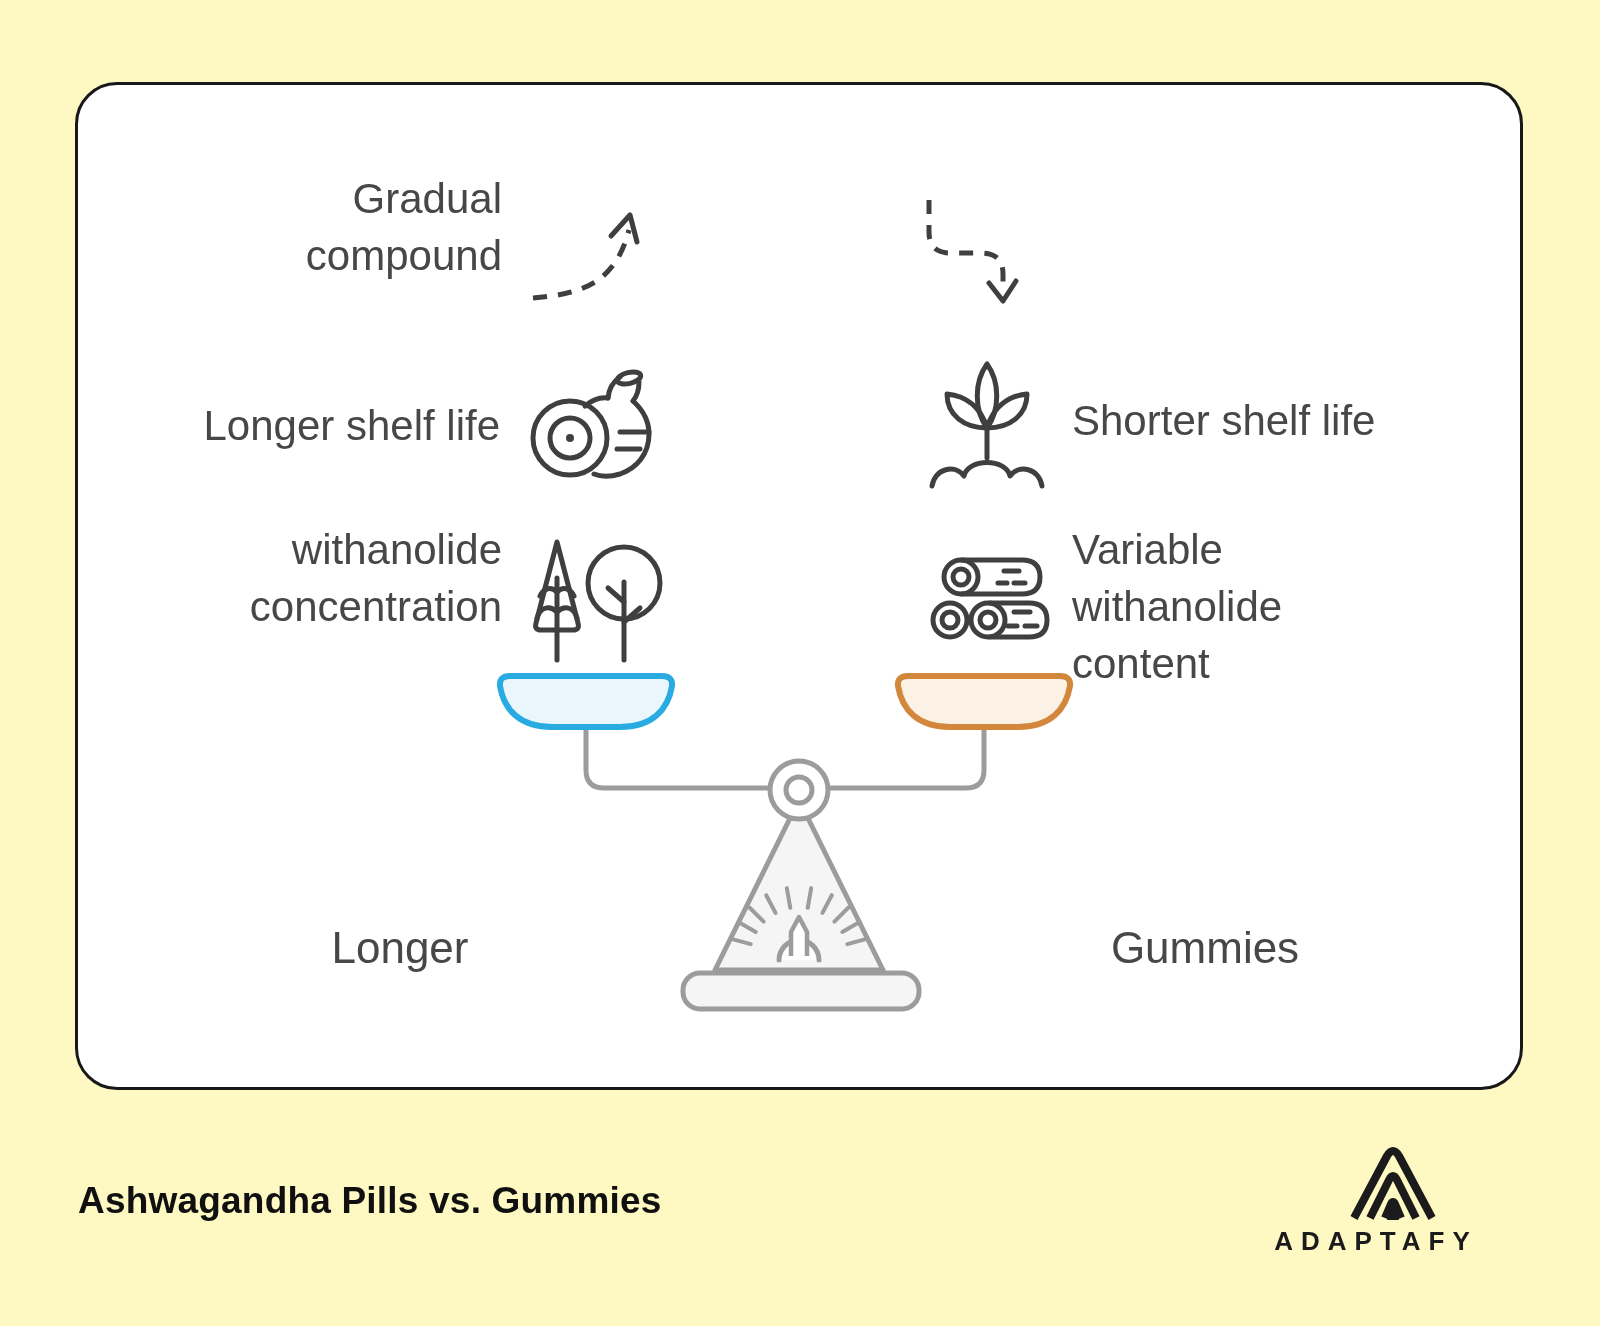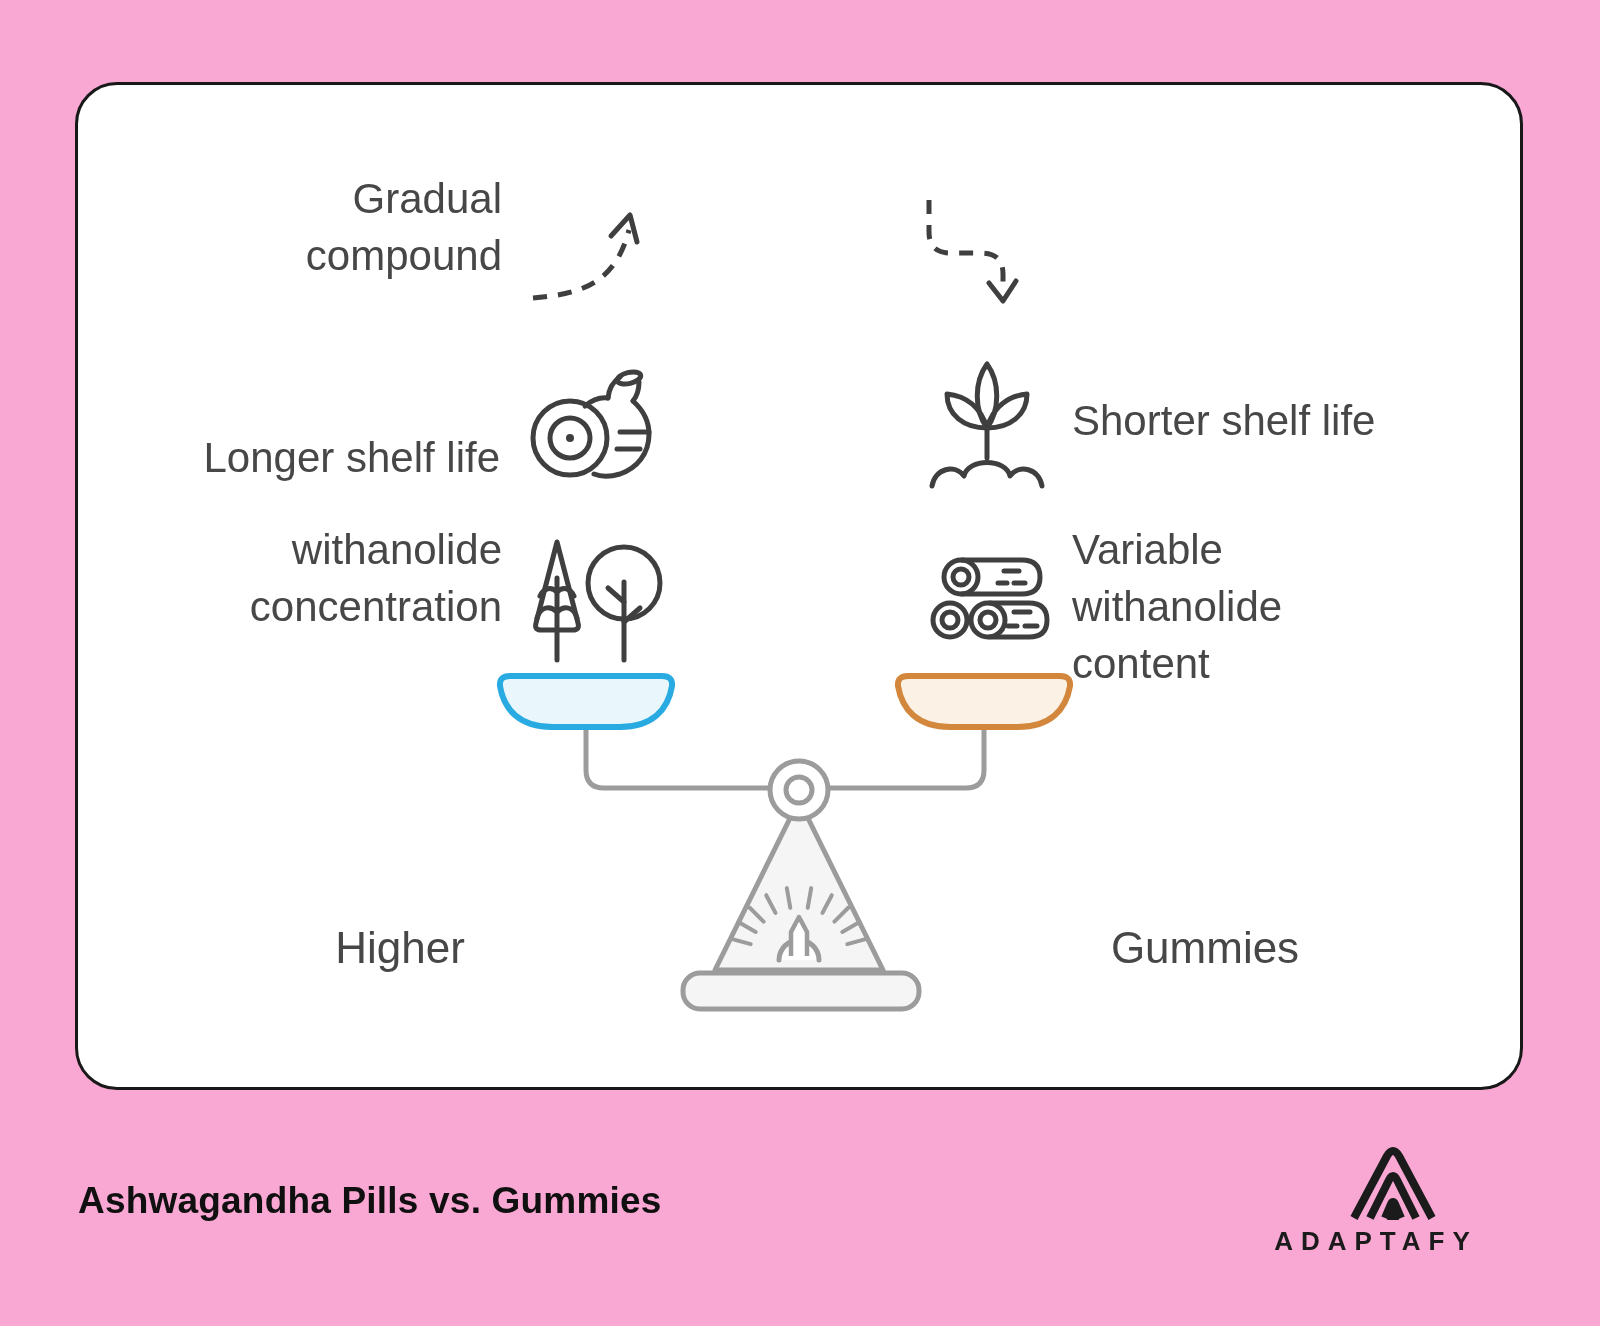--- a/index.html
+++ b/index.html
@@ -1,16 +1,16 @@
 <!DOCTYPE html>
 <html><head>
 <meta charset="utf-8">
 <style>
   html,body{margin:0;padding:0;background:#f4f4f3;}
-  .stage{position:relative;width:1600px;height:1326px;background:#f9a8d4;overflow:hidden;
+  .stage{position:relative;width:1600px;height:1326px;background:#fef9c3;overflow:hidden;
          font-family:"Liberation Sans",sans-serif;}
   .card{position:absolute;left:75px;top:82px;width:1448px;height:1008px;background:#ffffff;
         border:3px solid #181818;border-radius:42px;box-sizing:border-box;}
   .feature{position:absolute;color:#474747;font-size:42px;line-height:57px;}
   .ra{text-align:right;}
   .la{text-align:left;}
   .pan-label{position:absolute;color:#474747;font-size:44px;line-height:52px;text-align:center;}
   .title{position:absolute;left:78px;top:1180px;font-size:37px;font-weight:bold;color:#101010;
          letter-spacing:0.2px;}
   .brand-text{position:absolute;left:1246px;top:1226px;width:260px;text-align:center;
@@ -36,21 +36,21 @@
   <div class="feature ra" style="left:160px;top:170px;width:342px;">
     <div>Gradual</div>
     <div>compound</div>
   </div>
 
   <svg class="ink" style="left:523px;top:198px;" width="145" height="118" viewBox="0 0 145 118">
     <path class="dashed" d="M10 100 C58 96 92 86 106 32"></path>
     <polyline points="88,38 107,17 114,44"></polyline>
   </svg>
 
-  <div class="feature ra" style="left:158px;top:397px;width:342px;margin-top:32px;">
+  <div class="feature ra" style="left:158px;top:397px;width:342px;">
     <div>Longer shelf life</div>
   </div>
 
   <svg class="ink" style="left:528px;top:370px;" width="126" height="112" viewBox="0 0 126 112">
     <circle cx="42" cy="68" r="37"></circle>
     <circle cx="42" cy="68" r="20"></circle>
     <circle class="fillctr" cx="42" cy="68" r="4"></circle>
     <path d="M57 36 C64 30 72 27 80 28"></path>
     <path d="M80 28 C81 18 86 11 92 7"></path>
     <ellipse cx="101" cy="8" rx="12" ry="5.5" transform="rotate(-14 101 8)"></ellipse>
@@ -138,21 +138,21 @@
       <line class="gray-thin" x1="367.3" y1="274.1" x2="386.6" y2="268.9"></line>
       <path class="white-shape" d="M299 290 A20 20 0 0 1 339 290" style="stroke-linecap:round;"></path>
       <path class="white-shape" d="M311 286 V262 L319 247 L327 262 V286" style="stroke-linejoin:round;stroke-width:4.5;"></path>
     </g>
     <circle class="white-shape" cx="319" cy="120" r="29"></circle>
     <circle class="white-shape" cx="319" cy="120" r="13"></circle>
     <path class="bowl" d="M30 6 H182 Q193 6 192 16 C188 40 172 57 140 57 H72 C40 57 24 40 20 16 Q19 6 30 6 Z" fill="#e9f6fc" stroke="#29abe2"></path>
     <path class="bowl" d="M30 6 H182 Q193 6 192 16 C188 40 172 57 140 57 H72 C40 57 24 40 20 16 Q19 6 30 6 Z" transform="translate(398,0)" fill="#fbf1e4" stroke="#d2873c"></path>
   </svg>
 
-  <div class="pan-label" style="left:310px;top:922px;width:180px;">Higher</div>
+  <div class="pan-label" style="left:310px;top:922px;width:180px;">Longer</div>
   <div class="pan-label" style="left:1090px;top:922px;width:230px;">Gummies</div>
 
   <div class="title">Ashwagandha Pills vs. Gummies</div>
 
   <svg class="logo" style="left:1346px;top:1142px;" width="94" height="80" viewBox="0 0 94 80">
     <path d="M8 76 L41 14 Q47 4 53 14 L86 76"></path>
     <path d="M24 76 L43 38 Q47 30 51 38 L70 76"></path>
     <path d="M39 76 L45 62 Q47 58 49 62 L55 76"></path>
     <path class="solid" d="M41 78 L47 64 L53 78 Z"></path>
   </svg>

